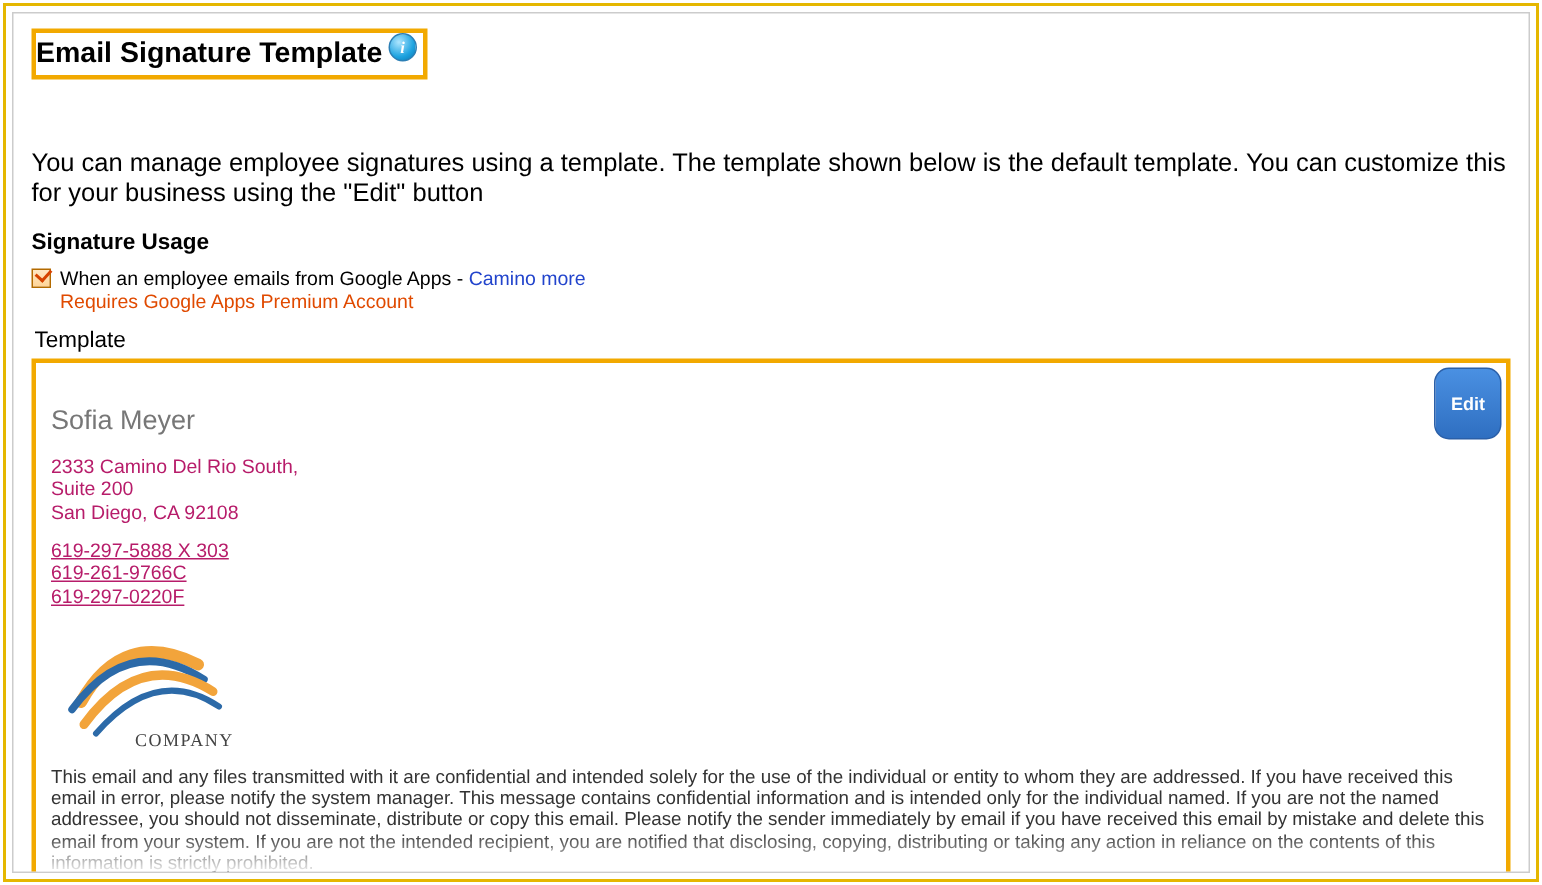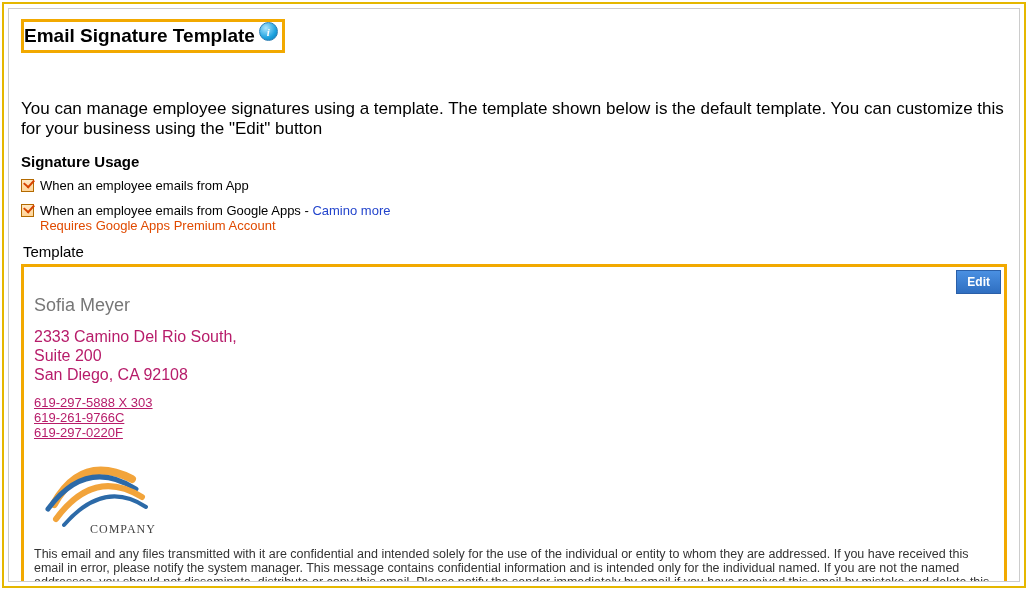--- a/index.html
+++ b/index.html
@@ -138,32 +138,32 @@
 
   .edit-btn {
     position: absolute;
     top: 3px;
     right: 3px;
     background: linear-gradient(#4a90e2, #2f6fc1);
     color: #fff;
     font-size: 12px;
     font-weight: bold;
     border: 1px solid #2a5fa8;
-    border-radius: 0;
-    padding: 4px 10px;
+    border-radius: 10px;
+    padding: 16px 10px;
     cursor: pointer;
   }
 
   .sig-name {
     color: #777;
     font-size: 18px;
     margin: 22px 0 12px 0;
   }
   .addr-block {
-    font-size: 16px;
+    font-size: 13px;
     line-height: 1.18;
     color: #b71c6a;
     margin-bottom: 10px;
   }
   .phone-block {
     font-size: 13px;
     line-height: 1.18;
     color: #b71c6a;
     margin-bottom: 12px;
     text-decoration: underline;
@@ -219,24 +219,20 @@
         <span class="title">Email Signature Template</span>
         <span class="info-icon"></span>
       </div>
 
       
       <div class="lead">You can manage employee signatures using a template. The template shown below is the default template. You can customize this for your business using the "Edit" button</div>
 
       
       <div class="section-h">Signature Usage</div>
 
-      <div class="checkbox-row">
-        <span class="cb checked"></span>
-        <span>When an employee emails from App</span>
-      </div>
 
       <div class="checkbox-row">
         <span class="cb checked"></span>
         <div>
           <span>When an employee emails from Google Apps - </span><a href="#" class="link">Camino more</a>
           <div class="req-note">Requires Google Apps Premium Account</div>
         </div>
       </div>
 
       

